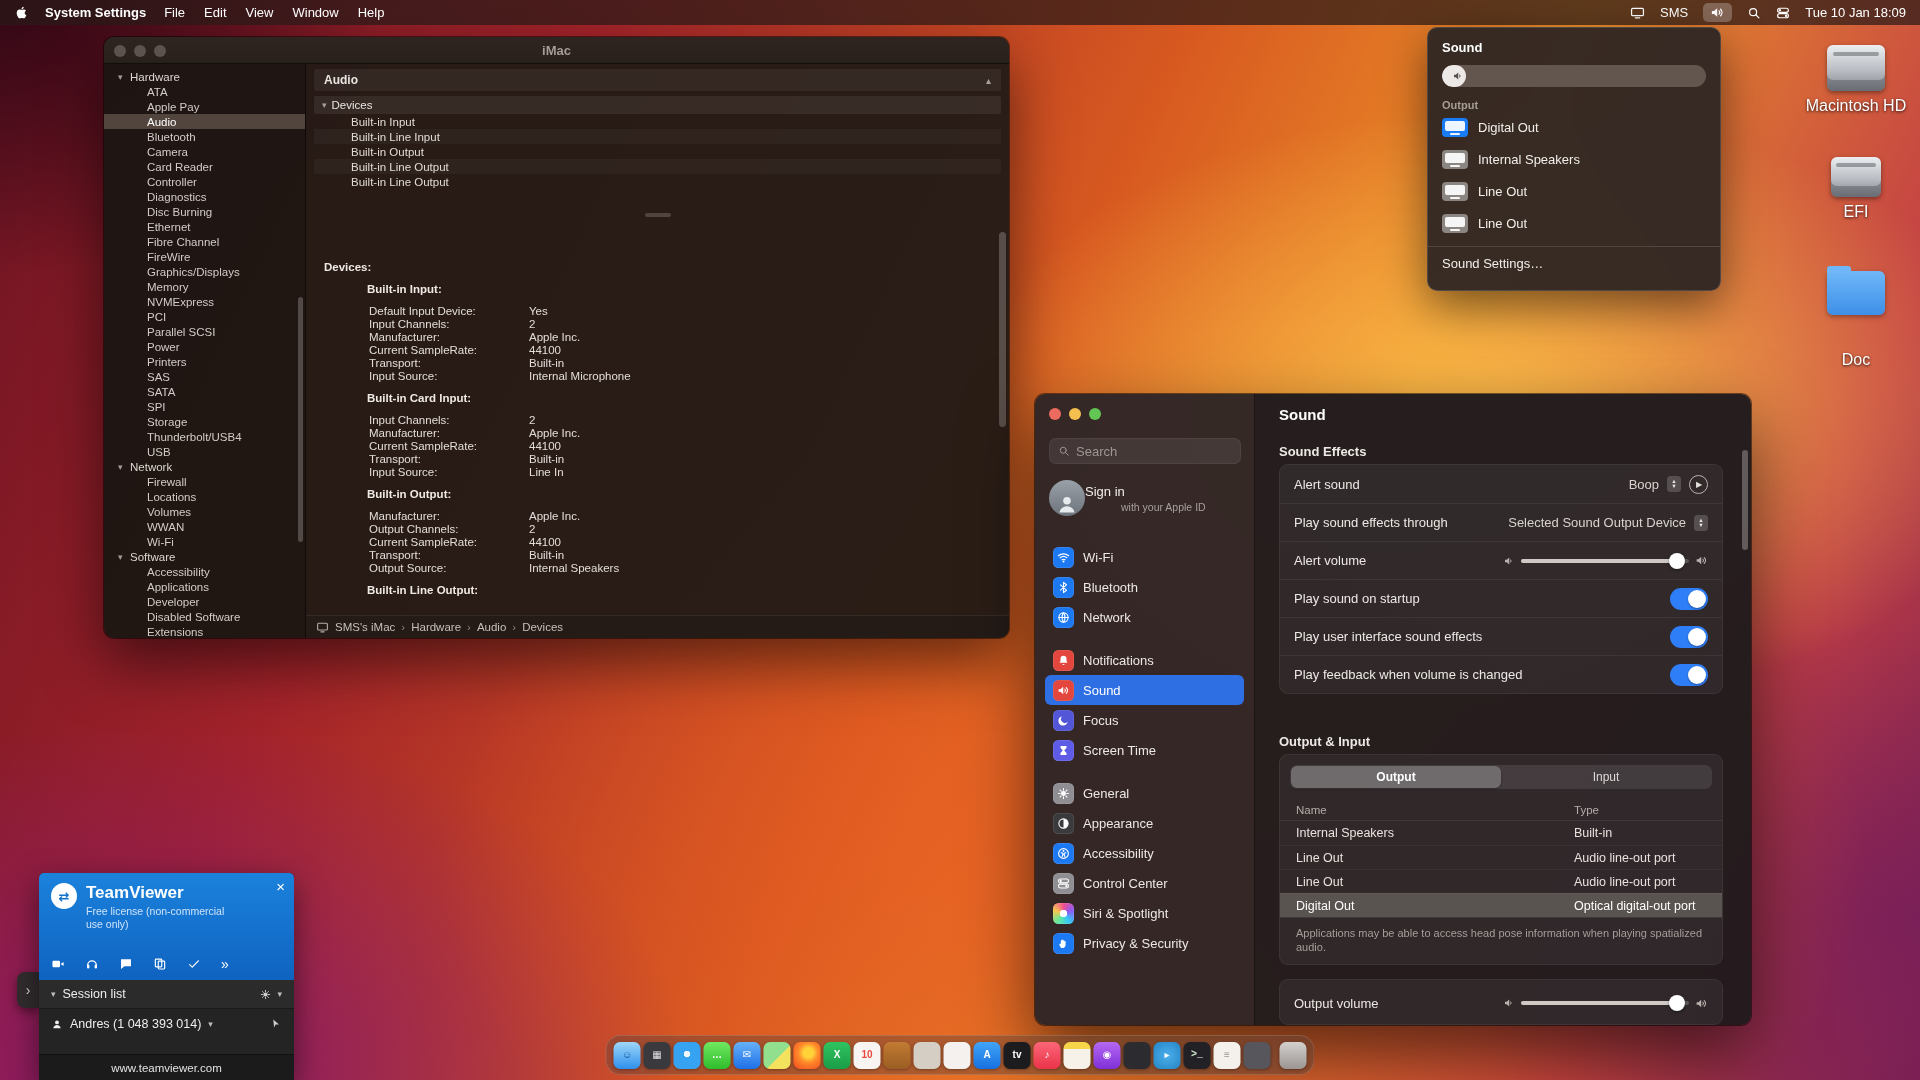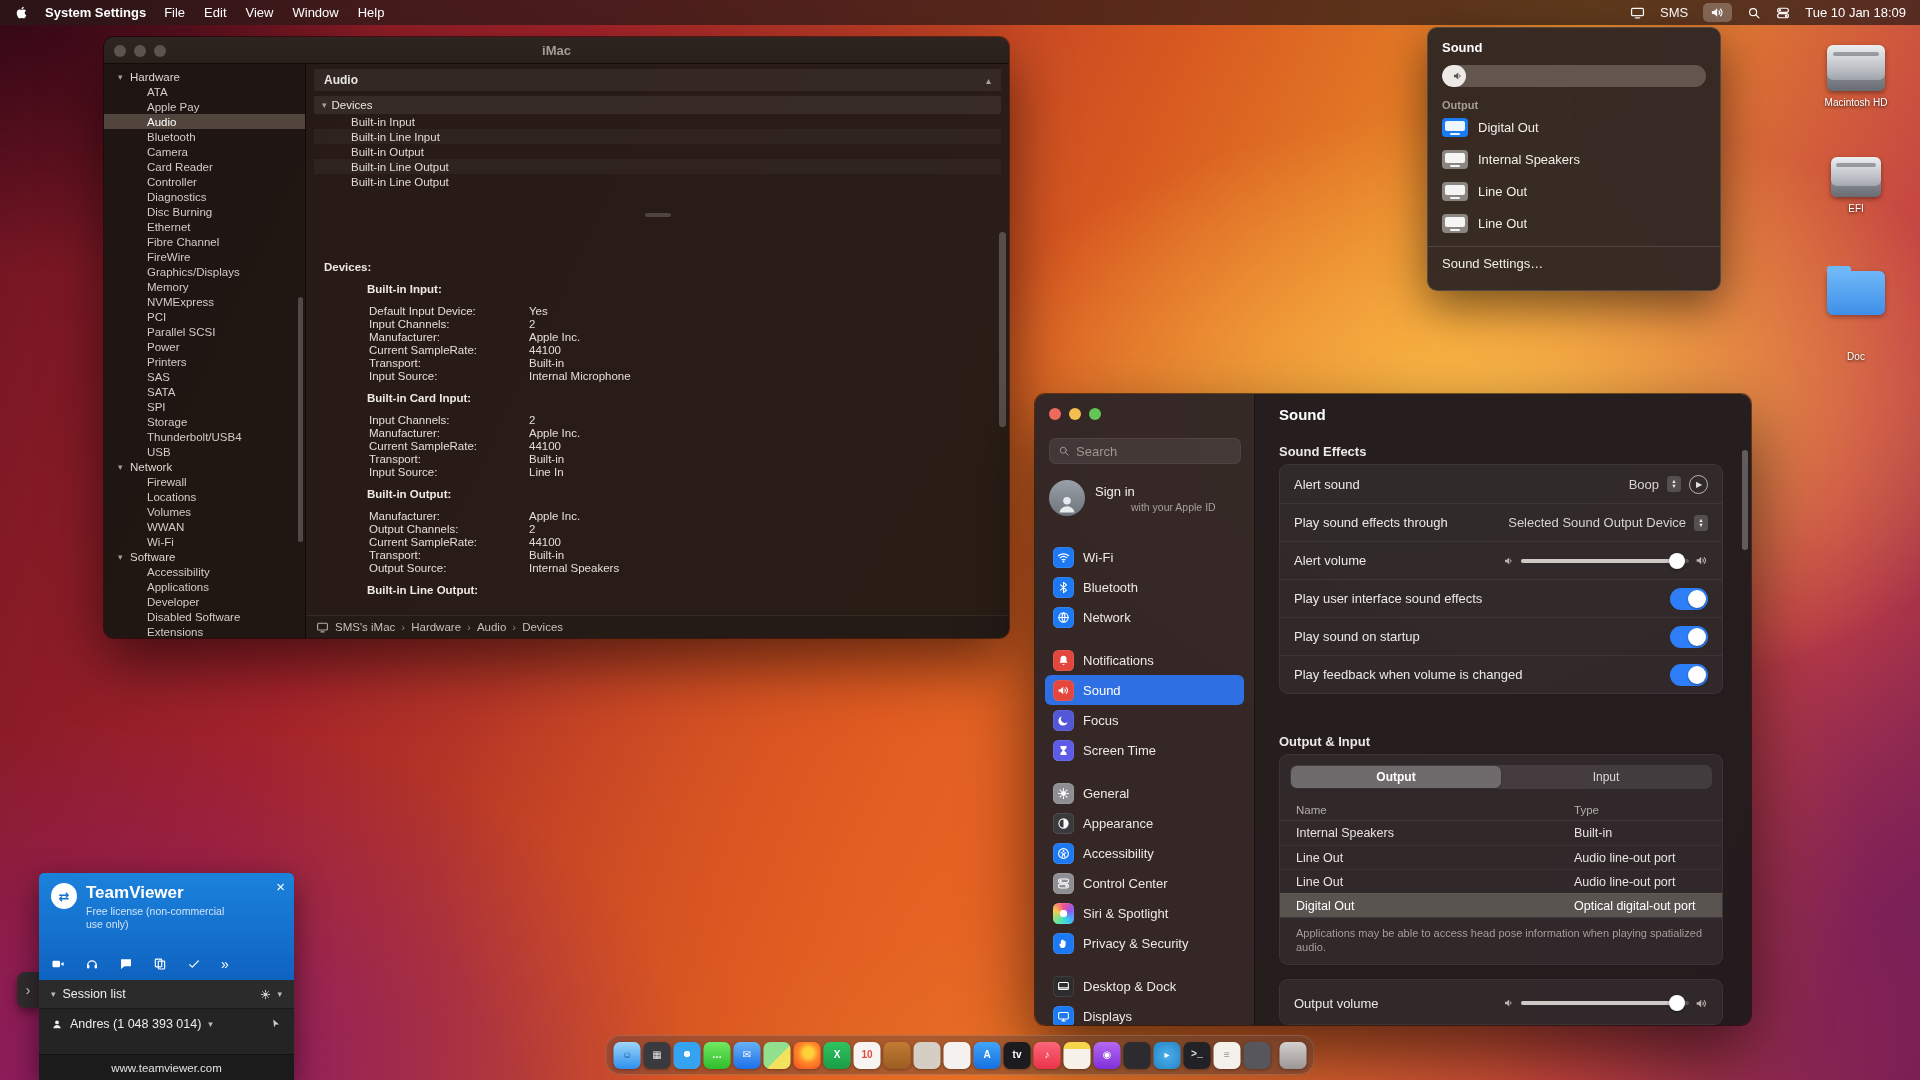--- a/index.html
+++ b/index.html
@@ -79,29 +79,29 @@
 .desktop-icons{position:absolute;right:4px;top:45px;width:120px;z-index:5;}
 .desk-icon{position:absolute;left:0;width:120px;display:flex;flex-direction:column;align-items:center;gap:6px;}
 .desk-icon:nth-of-type(1){top:0;}
 .desk-icon:nth-of-type(2){top:112px;}
 .desk-icon:nth-of-type(3){top:224px;gap:36px;}
 .icon-drive{width:58px;height:46px;border-radius:6px;background:linear-gradient(180deg,#eceef0 0%,#b9bdc3 55%,#83878e 100%);box-shadow:inset 0 -11px 0 rgba(56,60,66,0.35),0 2px 5px rgba(0,0,0,0.4);position:relative;}
 .icon-drive.small{width:50px;height:40px;}
 .drive-slot{position:absolute;left:10%;top:16%;width:80%;height:4px;border-radius:2px;background:rgba(70,74,80,0.45);}
 .icon-folder{width:58px;height:44px;border-radius:4px 6px 6px 6px;background:linear-gradient(180deg,#6fb7f8,#3d8fe8);position:relative;box-shadow:0 2px 5px rgba(0,0,0,0.35);margin-top:2px;}
 .icon-folder::before{content:"";position:absolute;top:-5px;left:0;width:24px;height:7px;background:#6fb7f8;border-radius:3px 3px 0 0;}
-.desk-label{font-size:10px;color:#fff;text-shadow:0 1px 3px rgba(0,0,0,0.85);}
+.desk-label{font-size:16px;color:#fff;text-shadow:0 1px 3px rgba(0,0,0,0.85);}
 
 
 .settings{position:absolute;left:1035px;top:394px;width:716px;height:631px;border-radius:10px;overflow:hidden;box-shadow:0 30px 70px rgba(0,0,0,0.6),0 0 0 1px rgba(0,0,0,0.5);z-index:20;}
 .st-sidebar{position:absolute;left:0;top:0;bottom:0;width:220px;background:rgba(46,37,38,0.97);border-right:1px solid rgba(0,0,0,0.45);overflow:hidden;}
 .st-lights{position:absolute;left:14px;top:14px;display:flex;gap:8px;}
 .st-search{position:absolute;top:44px;left:14px;width:192px;height:26px;background:rgba(255,255,255,0.08);border:1px solid rgba(255,255,255,0.06);border-radius:7px;display:flex;align-items:center;padding:0 8px;gap:6px;font-size:13px;color:#9d9692;}
 .st-loupe{color:#9d9692;}
-.st-appleid{position:absolute;top:86px;left:14px;display:flex;align-items:center;gap:10px;}
+.st-appleid{position:absolute;top:86px;left:14px;display:flex;align-items:center;gap:0;}
 .st-avatar{width:36px;height:36px;border-radius:50%;background:linear-gradient(180deg,#9aa0a8,#6e747c);color:#e8ebee;display:flex;align-items:flex-end;justify-content:center;overflow:hidden;}
 .st-id-text{display:flex;flex-direction:column;}
 .st-signin{font-size:13px;color:#f2eeec;}
 .st-sub{font-size:10.5px;color:#a89f9c;margin-top:2px;margin-left:36px;}
 .st-list{position:absolute;top:148px;left:10px;right:10px;}
 .st-group{margin-bottom:13px;}
 .st-row{height:30px;display:flex;align-items:center;gap:9px;padding:0 8px;border-radius:6px;font-size:13px;color:#ece8e5;}
 .st-row.sel{background:#2e6fe3;color:#fff;}
 .st-icon{width:21px;height:21px;border-radius:5.5px;display:flex;align-items:center;justify-content:center;box-shadow:inset 0 0 0 0.5px rgba(255,255,255,0.18);color:#fff;flex:0 0 auto;}
 .st-glyph{display:flex;}
@@ -689,44 +689,20 @@
             <span class="st-icon" style="background: rgb(29, 121, 242);">
               <span class="st-glyph">
                 <svg viewBox="0 0 24 24" width="13" height="13" fill="none" stroke="currentColor" stroke-width="2" stroke-linecap="round" stroke-linejoin="round">
                   <path fill="currentColor" stroke="none" d="M8 20.5c-1.8-2-3.6-5.2-3.6-7.1 0-1.7 1.9-1.8 2.7-.4V6.8a1.1 1.1 0 0 1 2.2 0V5.6a1.1 1.1 0 0 1 2.2 0v1.3a1.1 1.1 0 0 1 2.2.1v1.6a1.1 1.1 0 0 1 2.2.1v5.6c0 3.3-2.3 6.2-4.6 6.2z"></path>
                 </svg>
               </span>
             </span>
             <span>Privacy &amp; Security</span>
           </div>
         </div>
-        <div class="st-group">
-          <div class="st-row">
-            <span class="st-icon" style="background: rgb(44, 44, 46);">
-              <span class="st-glyph">
-                <svg viewBox="0 0 24 24" width="13" height="13" fill="none" stroke="currentColor" stroke-width="2" stroke-linecap="round" stroke-linejoin="round">
-                  <rect x="3" y="4.5" width="18" height="13" rx="2"></rect>
-                  <path d="M3 14.5h18"></path>
-                </svg>
-              </span>
-            </span>
-            <span>Desktop &amp; Dock</span>
-          </div>
-          <div class="st-row">
-            <span class="st-icon" style="background: rgb(29, 121, 242);">
-              <span class="st-glyph">
-                <svg viewBox="0 0 24 24" width="13" height="13" fill="none" stroke="currentColor" stroke-width="2" stroke-linecap="round" stroke-linejoin="round">
-                  <rect x="3" y="4.5" width="18" height="12" rx="2"></rect>
-                  <path d="M9 20h6M12 16.5V20"></path>
-                </svg>
-              </span>
-            </span>
-            <span>Displays</span>
-          </div>
-        </div>
       </div>
   </div>
   <div class="st-main">
     <div class="st-title">Sound</div>
     <div class="st-section" id="sec-effects">Sound Effects</div>
     <div class="card" id="card-effects">
         <div class="row">
           <span class="lbl">Alert sound</span>
           <span class="right">
             <span class="value">Boop</span>
@@ -765,29 +741,29 @@
                 <svg viewBox="0 0 24 24" width="13" height="13" fill="none" stroke="currentColor" stroke-width="2" stroke-linecap="round" stroke-linejoin="round">
                   <path fill="currentColor" stroke="none" d="M3 9.5v5h3.4l5.1 4.3V5.2L6.4 9.5z"></path>
                   <path d="M14.5 9.3a4 4 0 0 1 0 5.4"></path>
                   <path d="M17 6.8a7.5 7.5 0 0 1 0 10.4"></path>
                 </svg>
               </span>
             </span>
           </span>
         </div>
         <div class="row">
-          <span class="lbl">Play user interface sound effects</span>
+          <span class="lbl">Play sound on startup</span>
           <span class="right">
             <span class="toggle on">
               <span class="tknob"></span>
             </span>
           </span>
         </div>
         <div class="row">
-          <span class="lbl">Play sound on startup</span>
+          <span class="lbl">Play user interface sound effects</span>
           <span class="right">
             <span class="toggle on">
               <span class="tknob"></span>
             </span>
           </span>
         </div>
         <div class="row">
           <span class="lbl">Play feedback when volume is changed</span>
           <span class="right">
             <span class="toggle on">

